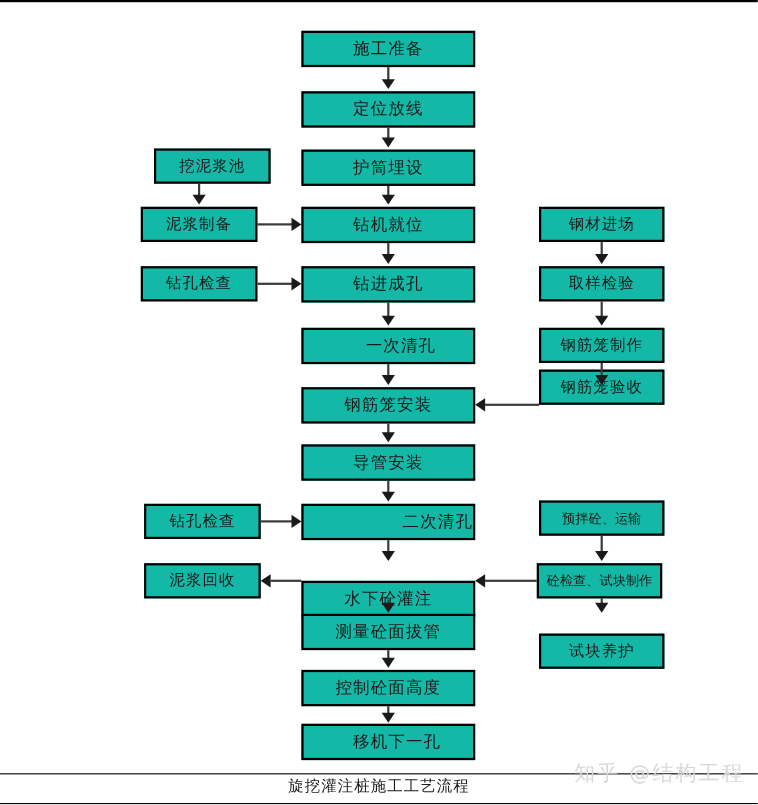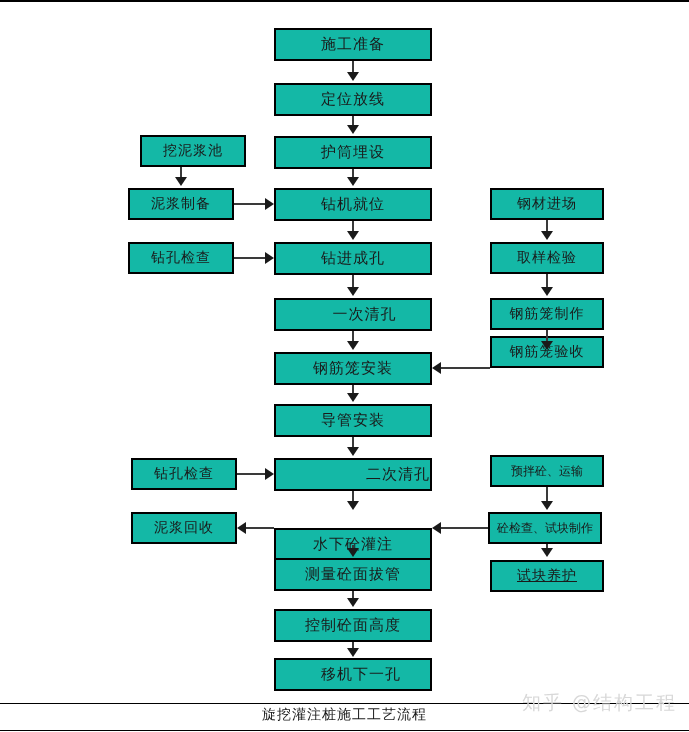--- a/index.html
+++ b/index.html
@@ -195,21 +195,21 @@
     </div>
   <div class="node right" style="left:490px; top:336px;">
       <span>钢筋笼验收</span>
     </div>
   <div class="node right small-text" style="left:490px; top:455px;">
       <span>预拌砼、运输</span>
     </div>
   <div class="node right small-text" style="left:488px; top:512px;">
       <span>砼检查、试块制作</span>
     </div>
-  <div class="node right small-text" style="left:490px; top:560px; font-size:14px; letter-spacing:1px;text-decoration:underline;">
+  <div class="node right small-text" style="left:490px; top:576px; font-size:14px; letter-spacing:1px;">
       <span>试块养护</span>
     </div>
 
   <div class="vline" style="left:352px; top:61px; height:13px;"></div>
   <div class="arrow-down" style="left:347px; top:72px;"></div>
 
   <div class="vline" style="left:352px; top:116px; height:11px;"></div>
   <div class="arrow-down" style="left:347px; top:125px;"></div>
 
   <div class="vline" style="left:352px; top:169px; height:10px;"></div>

